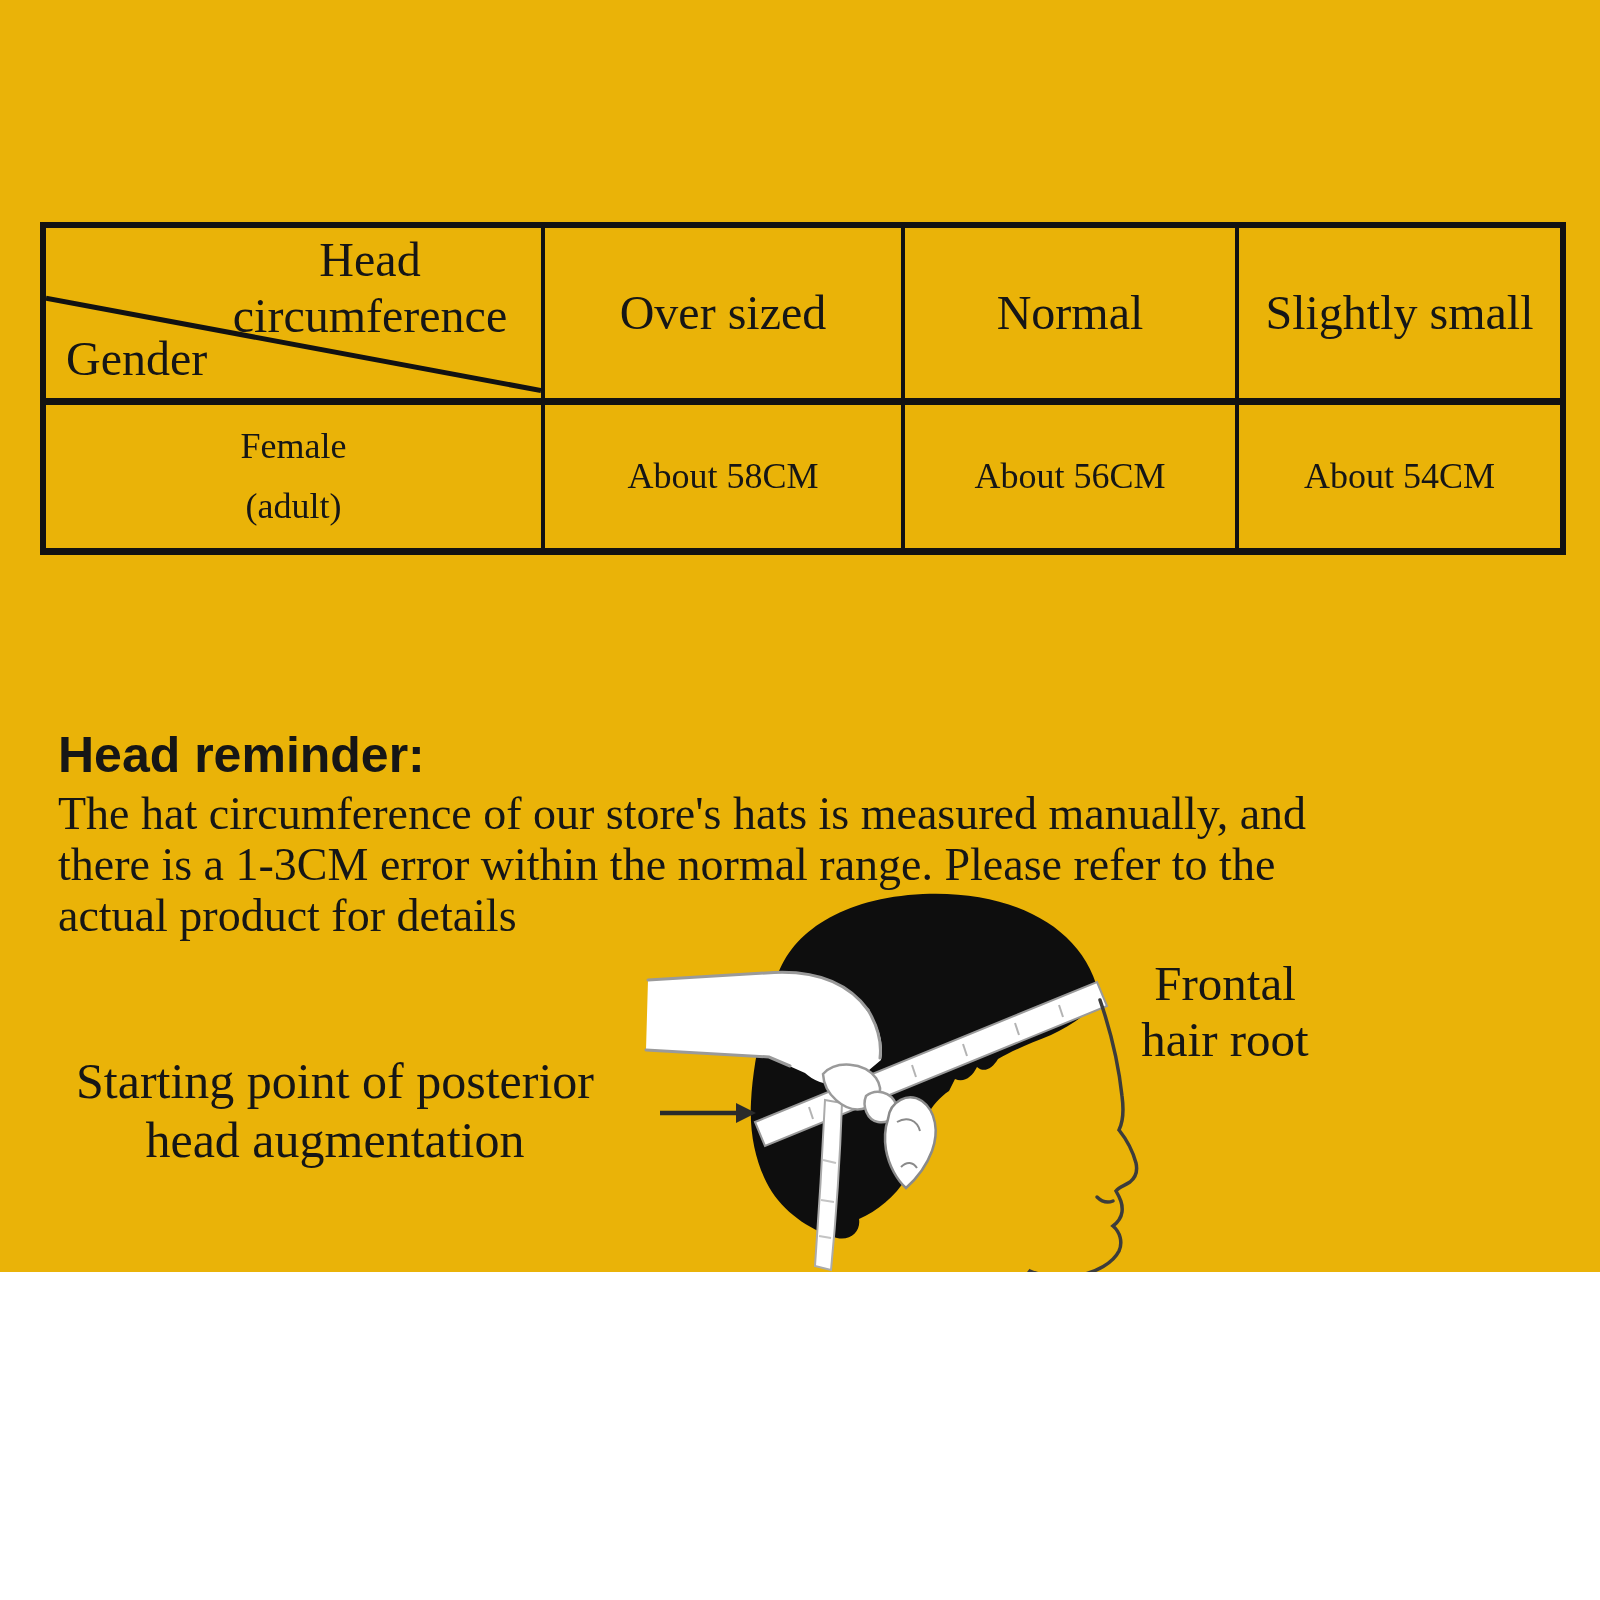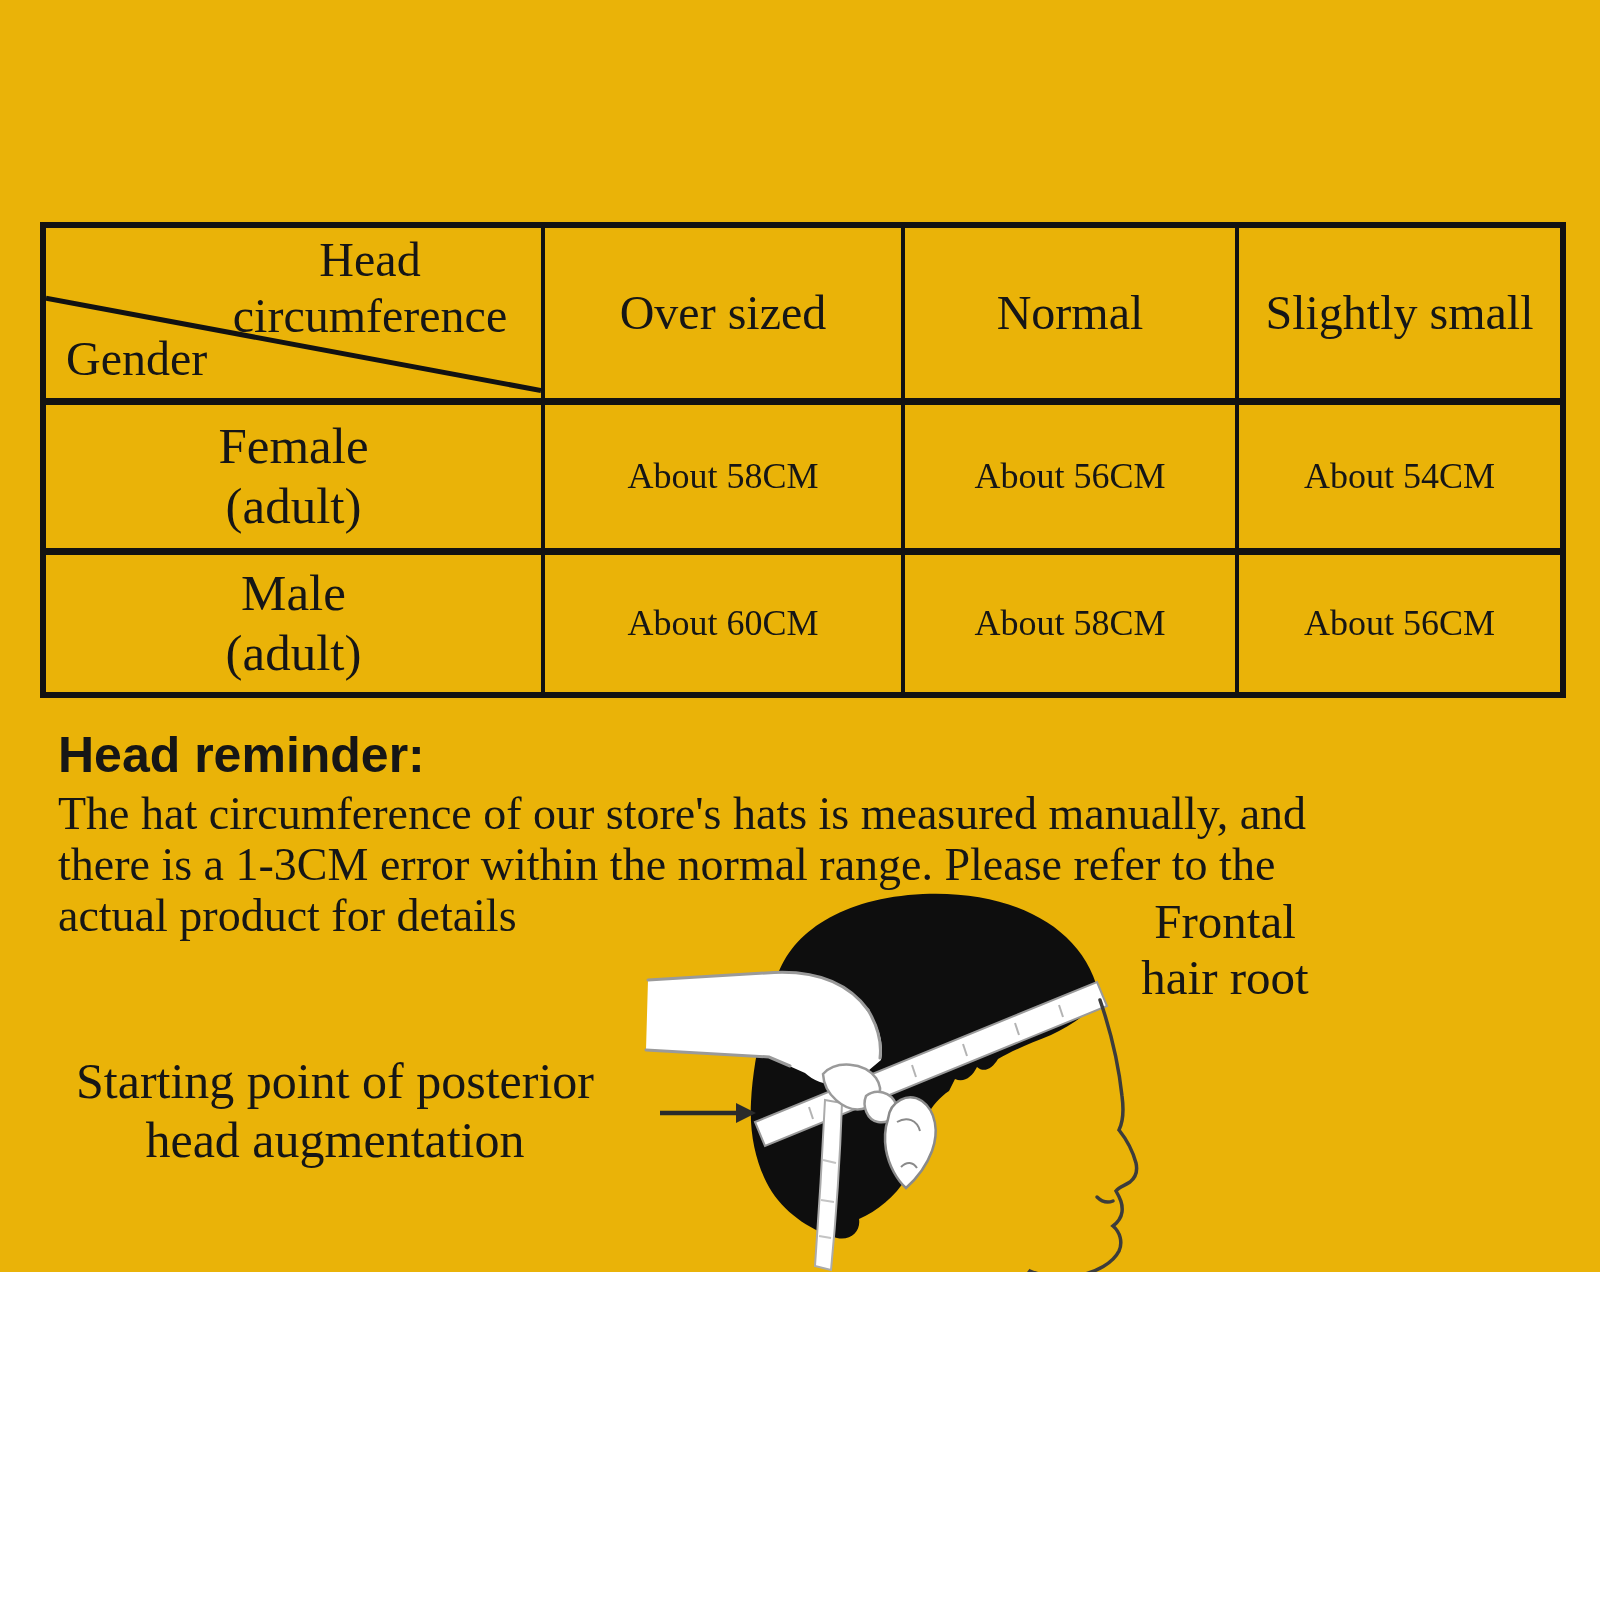--- a/index.html
+++ b/index.html
@@ -12,38 +12,38 @@
   .size-table td,.size-table th{border:4px solid #121212;padding:0;text-align:center;
               vertical-align:middle;font-weight:normal;}
   .size-table .outer-top{border-top-width:6px;}
   .size-table .outer-bottom{border-bottom-width:6px;}
   .size-table .outer-left{border-left-width:6px;}
   .size-table .outer-right{border-right-width:6px;}
   .size-table tr.hdr td, .size-table tr.hdr th{border-bottom-width:7px;}
   .size-table tr.r1 td{border-bottom-width:7px;}
   .col-head{font-size:48px;}
   .cell-val{font-size:36px;}
-  .row-label{font-size:51px;line-height:60px;}
+  .row-label{font-size:36px;line-height:60px;}
   .hdr-row{height:176px;}
   .data-row1{height:150px;}
   .data-row2{height:144px;}
 
   .corner-cell{position:relative;}
   .corner-svg{position:absolute;left:0;top:0;width:100%;height:100%;}
   .corner-top{position:absolute;top:4px;right:6px;width:330px;text-align:center;
               font-size:48px;line-height:56px;}
   .corner-bottom{position:absolute;left:20px;bottom:12px;font-size:48px;}
 
   
   .reminder-heading{position:absolute;left:58px;top:726px;
       font-family:"Liberation Sans","DejaVu Sans",sans-serif;font-weight:bold;font-size:50px;}
   .reminder-body{position:absolute;left:58px;top:788px;font-size:46px;line-height:51px;}
 
   
-  .frontal-label{position:absolute;left:1078px;top:894px;width:294px;text-align:center;
+  .frontal-label{position:absolute;left:1078px;top:956px;width:294px;text-align:center;
       font-size:49px;line-height:56px;}
   .posterior-label{position:absolute;left:30px;top:1052px;width:610px;text-align:center;
       font-size:50px;line-height:59px;}
 
   .diagram-svg{position:absolute;left:620px;top:870px;width:640px;height:560px;}
 </style>
 </head>
 <body>
 
 <div class="stage">
@@ -72,29 +72,20 @@
       <th class="col-head outer-top outer-right">Slightly small</th>
     </tr>
     <tr class="r1 data-row1">
       <td class="row-label outer-left">
         <div>Female</div>
         <div>(adult)</div>
       </td>
       <td class="cell-val">About 58CM</td>
       <td class="cell-val">About 56CM</td>
       <td class="cell-val outer-right">About 54CM</td>
-    </tr>
-    <tr class="data-row2">
-      <td class="row-label outer-left outer-bottom">
-        <div>Male</div>
-        <div>(adult)</div>
-      </td>
-      <td class="cell-val outer-bottom">About 60CM</td>
-      <td class="cell-val outer-bottom">About 58CM</td>
-      <td class="cell-val outer-bottom outer-right">About 56CM</td>
     </tr>
   </tbody>
     </table>
 
   <div class="reminder-heading">Head reminder:</div>
   <div class="reminder-body">
     <div>The hat circumference of our store's hats is measured manually, and</div>
     <div>there is a 1-3CM error within the normal range. Please refer to the</div>
     <div>actual product for details</div>
   </div>

